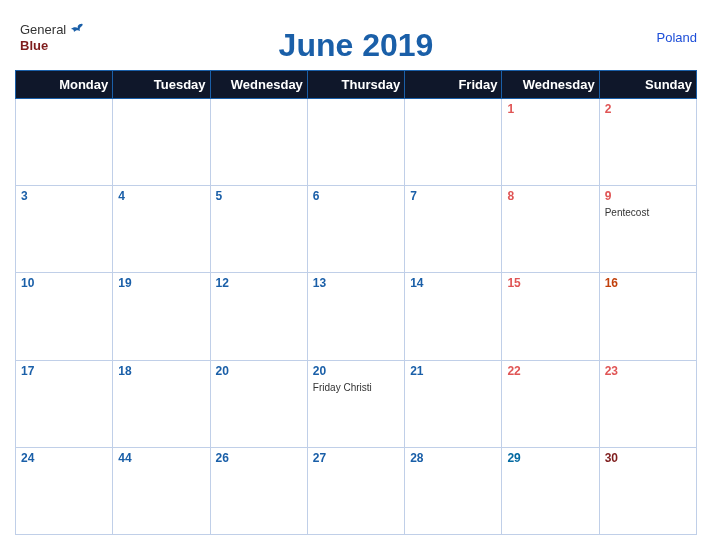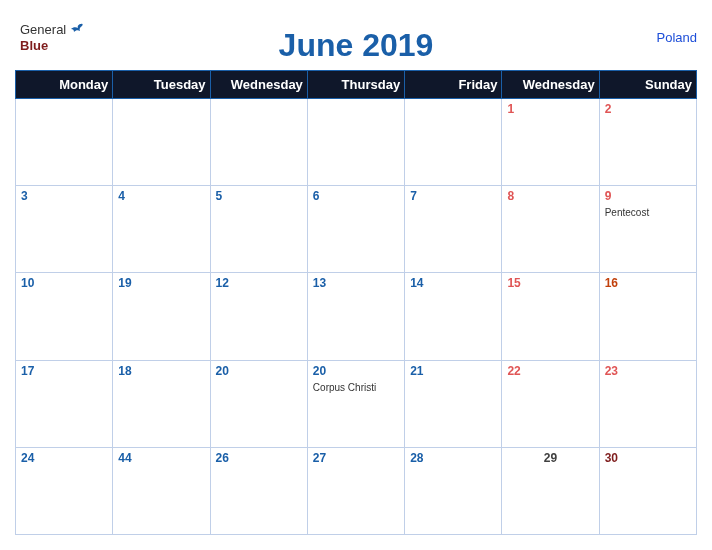--- a/index.html
+++ b/index.html
@@ -201,21 +201,21 @@
           <span class="day-number">17</span>
         </td>
         <td>
           <span class="day-number">18</span>
         </td>
         <td>
           <span class="day-number">20</span>
         </td>
         <td>
           <span class="day-number">20</span>
-          <span class="holiday-name">Corpus Christi</span>
+          <span class="holiday-name">Friday Christi</span>
         </td>
         <td>
           <span class="day-number">21</span>
         </td>
         <td>
           <span class="day-number" style="color: rgb(224, 85, 85);">22</span>
         </td>
         <td>
           <span class="day-number" style="color: rgb(224, 85, 85);">23</span>
         </td>
@@ -230,20 +230,20 @@
         <td>
           <span class="day-number">26</span>
         </td>
         <td>
           <span class="day-number">27</span>
         </td>
         <td>
           <span class="day-number">28</span>
         </td>
         <td>
-          <span class="day-number" style="color: #404040; text-align: center;">29</span>
+          <span class="day-number" style="color: #0369a1;">29</span>
         </td>
         <td>
           <span class="day-number" style="color: #7f1d1d;">30</span>
         </td>
       </tr>
     </tbody>
 </table>
 
 </body></html>

